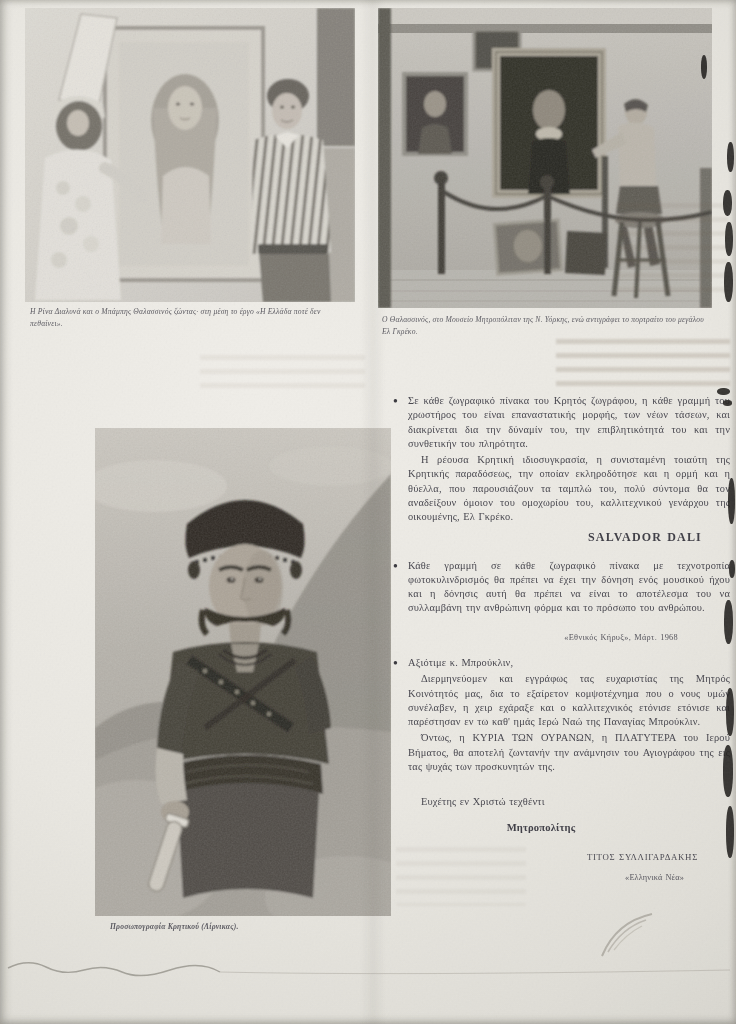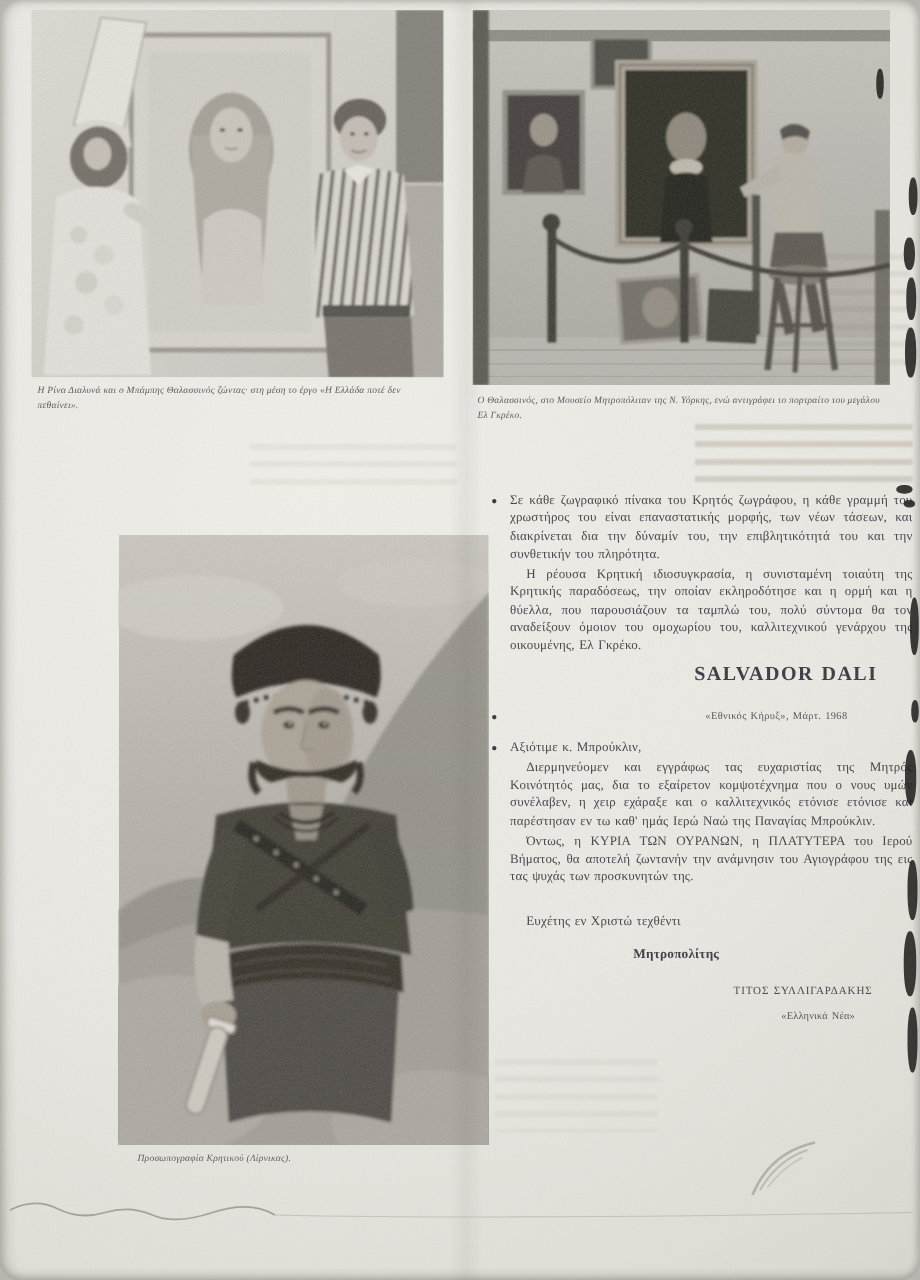--- a/index.html
+++ b/index.html
@@ -1,47 +1,46 @@
 <!DOCTYPE html>
 <html><head>
 <meta charset="utf-8">
 <style>
   html,body{margin:0;padding:0;background:#b7b5af;}
   .page{
     position:relative;width:736px;height:1024px;overflow:hidden;
     background:radial-gradient(circle at 35% 38%, #f0eee9 0%, #eae8e2 55%, #e0ded7 85%, #d8d6cf 100%);
     font-family:"Liberation Serif","DejaVu Serif",serif;
     box-shadow:inset 4px 0 9px rgba(60,58,52,.25), inset -2px 0 6px rgba(60,58,52,.18), inset 0 -3px 8px rgba(60,58,52,.12);
-    border-radius:16px;
   }
   .photo{position:absolute;overflow:hidden;}
   .photo svg{display:block;width:100%;height:100%;}
   .photo1{left:25px;top:8px;width:330px;height:294px;}
   .photo2{left:378px;top:8px;width:334px;height:300px;}
   .photo3{left:95px;top:428px;width:296px;height:488px;}
   .caption{
     position:absolute;font-style:italic;font-size:7.6px;line-height:1.55;
     color:#5a5960;letter-spacing:.2px;
   }
   .cap1{left:30px;top:306px;width:322px;}
   .cap2{left:382px;top:314px;width:330px;}
-  .cap3{left:110px;top:921px;width:270px;}
+  .cap3{left:110px;top:921px;width:270px;font-weight:bold;}
   .col{
     position:absolute;left:393px;top:394px;width:337px;
     font-size:10.4px;line-height:1.37;color:#47464e;
     text-align:justify;letter-spacing:.15px;word-spacing:.8px;
   }
   .quote{position:relative;padding-left:15px;}
   .quote + .quote{margin-top:13px;}
   .bullet{position:absolute;left:0;top:2px;font-size:8px;color:#3a393f;}
   .col p{margin:0;}
   .col p + p{margin-top:2px;text-indent:13px;}
   .salutation{margin:0;}
   .indented{text-indent:13px;}
-  .attr{text-align:right;padding-right:28px;font-weight:bold;letter-spacing:1.2px;font-size:16px;margin-top:5px;color:#3f3e46;}
+  .attr{text-align:right;padding-right:28px;font-weight:bold;letter-spacing:1.2px;font-size:12px;margin-top:5px;color:#3f3e46;}
   .attr.stein{padding-right:34px;}
   .src{text-align:right;padding-right:52px;font-size:8.3px;margin-top:16px;color:#55545c;letter-spacing:.3px;}
   .closing{margin-top:21px;text-indent:13px;}
   .sig-title{text-align:center;padding-right:56px;font-weight:bold;margin-top:12px;font-size:10.6px;color:#3f3e46;}
   .sig-name{text-align:right;padding-right:32px;font-size:8.8px;letter-spacing:.7px;margin-top:15px;color:#4a4951;}
   .sig-src{text-align:right;padding-right:46px;font-size:8.3px;margin-top:9px;color:#55545c;}
   .mark{position:absolute;background:#211f1d;border-radius:45%;filter:blur(.4px);opacity:.88;}
   .bleed{
     position:absolute;pointer-events:none;border-radius:3px;filter:blur(.8px);
     background:repeating-linear-gradient(180deg, transparent 0px, transparent 5px,
@@ -271,20 +270,21 @@
 
     <div class="quote">
       <span class="bullet">●</span>
       <p>Σε κάθε ζωγραφικό πίνακα του Κρητός ζωγράφου, η κάθε γραμμή του χρωστήρος του είναι επαναστατικής μορφής, των νέων τάσεων, και διακρίνεται δια την δύναμίν του, την επιβλητικότητά του και την συνθετικήν του πληρότητα.</p>
       <p>Η ρέουσα Κρητική ιδιοσυγκρασία, η συνισταμένη τοιαύτη της Κρητικής παραδόσεως, την οποίαν εκληροδότησε και η ορμή και η θύελλα, που παρουσιάζουν τα ταμπλώ του, πολύ σύντομα θα τον αναδείξουν όμοιον του ομοχωρίου του, καλλιτεχνικού γενάρχου της οικουμένης, Ελ Γκρέκο.</p>
       <div class="attr">SALVADOR DALI</div>
     </div>
 
     <div class="quote">
       <span class="bullet">●</span>
+      <p>Κάθε γραμμή σε κάθε ζωγραφικό πίνακα με τεχνοτροπία φωτοκυλινδρισμός θα πρέπει να έχει την δόνηση ενός μουσικού ήχου και η δόνησις αυτή θα πρέπει να είναι το αποτέλεσμα του να συλλαμβάνη την ανθρώπινη φόρμα και το πρόσωπο του ανθρώπου.</p>
       <div class="src">«Εθνικός Κήρυξ», Μάρτ. 1968</div>
     </div>
 
     <div class="quote">
       <span class="bullet">●</span>
       <p class="salutation">Αξιότιμε κ. Μπρούκλιν,</p>
       <p class="indented">Διερμηνεύομεν και εγγράφως τας ευχαριστίας της Μητρός Κοινότητός μας, δια το εξαίρετον κομψοτέχνημα που ο νους υμών συνέλαβεν, η χειρ εχάραξε και ο καλλιτεχνικός ετόνισε ετόνισε και παρέστησαν εν τω καθ' ημάς Ιερώ Ναώ της Παναγίας Μπρούκλιν.</p>
       <p class="indented">Όντως, η ΚΥΡΙΑ ΤΩΝ ΟΥΡΑΝΩΝ, η ΠΛΑΤΥΤΕΡΑ του Ιερού Βήματος, θα αποτελή ζωντανήν την ανάμνησιν του Αγιογράφου της εις τας ψυχάς των προσκυνητών της.</p>
       <div class="closing">Ευχέτης εν Χριστώ τεχθέντι</div>
       <div class="sig-title">Μητροπολίτης</div>

